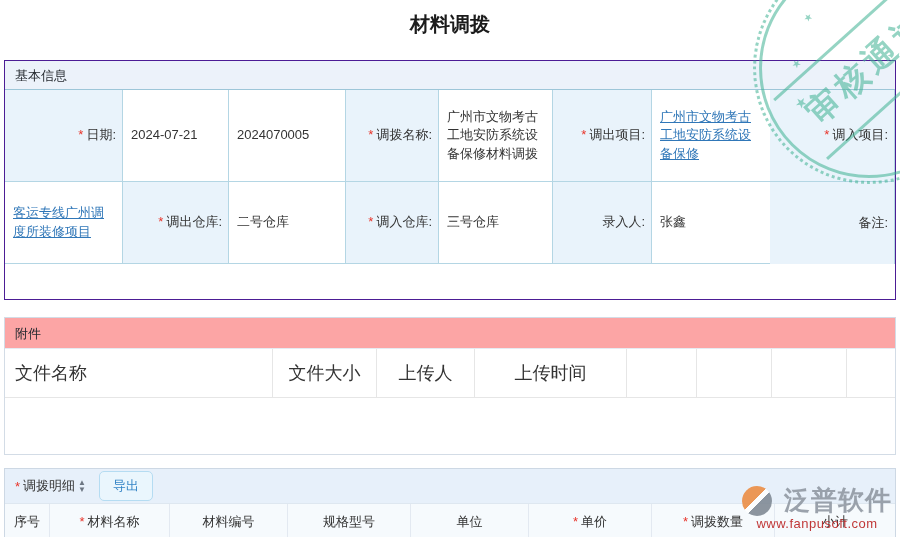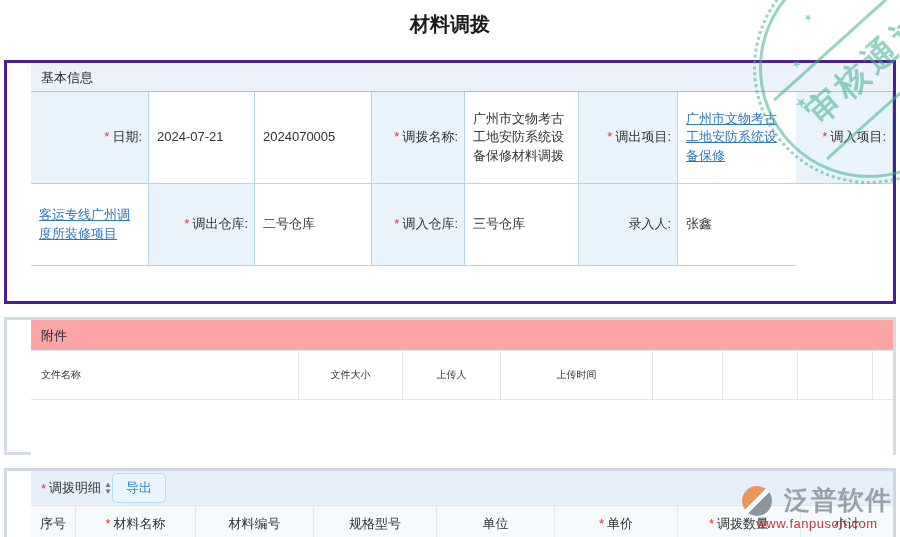--- a/index.html
+++ b/index.html
@@ -5,21 +5,21 @@
   * { box-sizing: border-box; }
   html,body { margin:0; padding:0; }
   body {
     width:900px; height:537px; position:relative; overflow:hidden;
     background:#fff; font-family:"Liberation Sans","DejaVu Sans",sans-serif;
   }
   .page-title {
     position:absolute; top:11px; left:0; width:100%; text-align:center;
     font-size:20px; font-weight:bold; color:#1b1b1b; margin:0; z-index:1;
   }
-  .box { position:absolute; left:4px; right:4px; border:3px solid #4c1d95; background:#fff;padding-left:24px; }
+  .box { position:absolute; left:4px; right:4px; border:1px solid #4c1d95; background:#fff; }
   .sec-head {
     height:29px; line-height:29px; padding-left:10px; font-size:13px;
     color:#24292f; background:#ecf2fa;
   }
   
   #box-basic { top:60px; }
   #box-basic .sec-head { border-bottom:1px solid #9dc6d8; }
   .grid-basic {
     display:grid;
     grid-template-columns:118px 106px 117px 93px 114px 99px 118px 1fr;
@@ -36,36 +36,36 @@
   .val { background:#fff; padding:5px 8px; }
   .req { color:#e8342a; margin-right:3px; flex:none; }
   a.link { color:#3077b8; text-decoration:underline; cursor:pointer; }
   .remark-val { grid-column:2 / 9; }
   
   #box-attach { top:317px; height:138px; border-color:#d3dce6; }
   #box-attach .sec-head { background:#fca5a5; height:31px; line-height:31px; border-bottom:1px solid #e6ebf2; }
   .grid-attach { display:grid; grid-template-columns:268px 104px 98px 152px 70px 75px 75px 1fr; }
   .ath {
     height:49px; display:flex; align-items:center; justify-content:center;
-    font-size:10px; color:#333; border-right:1px solid #e6e6e6; border-bottom:1px solid #e6e6e6;
+    font-size:18px; color:#333; border-right:1px solid #e6e6e6; border-bottom:1px solid #e6e6e6;
     background:#fff;
   }
   .ath.first { justify-content:flex-start; padding-left:10px; }
   .ath.no-r { border-right:none; }
   .attach-empty { height:55px; background:#fff; }
   
   #box-detail { top:468px; height:70px; border-color:#cdd8e4; border-bottom:none; }
   .toolbar {
     height:34px; background:#e7f0fa; display:flex; align-items:center;
     padding-left:10px; font-size:13px; color:#333;
   }
   .stepper { display:inline-flex; flex-direction:column; margin-left:3px; cursor:pointer; }
   .stepper span { font-size:8px; color:#6d7683; line-height:7px; height:7px; }
   .btn-export {
-    padding:5px 13px; background:#eaf6fd; border:1px solid #b5dcf2;
+    margin-left:13px; padding:5px 13px; background:#eaf6fd; border:1px solid #b5dcf2;
     border-radius:5px; color:#3585c6; font-size:13px; cursor:pointer;
     font-family:inherit;
   }
   .grid-detail {
     display:grid; grid-template-columns:45px 120px 118px 123px 118px 123px 123px 1fr;
     background:#f6fafd; border-top:1px solid #dee7f0;
   }
   .dth {
     height:35px; display:flex; align-items:center; justify-content:center;
     font-size:13px; color:#333; border-right:1px solid #e3e9f1;
@@ -159,20 +159,23 @@
     <div class="cell lbl">
       <span class="req">*</span>
       <span>调入仓库:</span>
     </div>
     <div class="cell val">三号仓库</div>
     <div class="cell lbl">
       <span>录入人:</span>
     </div>
     <div class="cell val no-r">张鑫</div>
 
+    <div class="cell lbl no-b">
+      <span>备注:</span>
+    </div>
     <div class="cell val remark-val no-r no-b"></div>
   </div>
 </section>
 
 <section class="box" id="box-attach">
   <div class="sec-head">附件</div>
   <div class="grid-attach">
     <div class="ath first">文件名称</div>
     <div class="ath">文件大小</div>
     <div class="ath">上传人</div>

